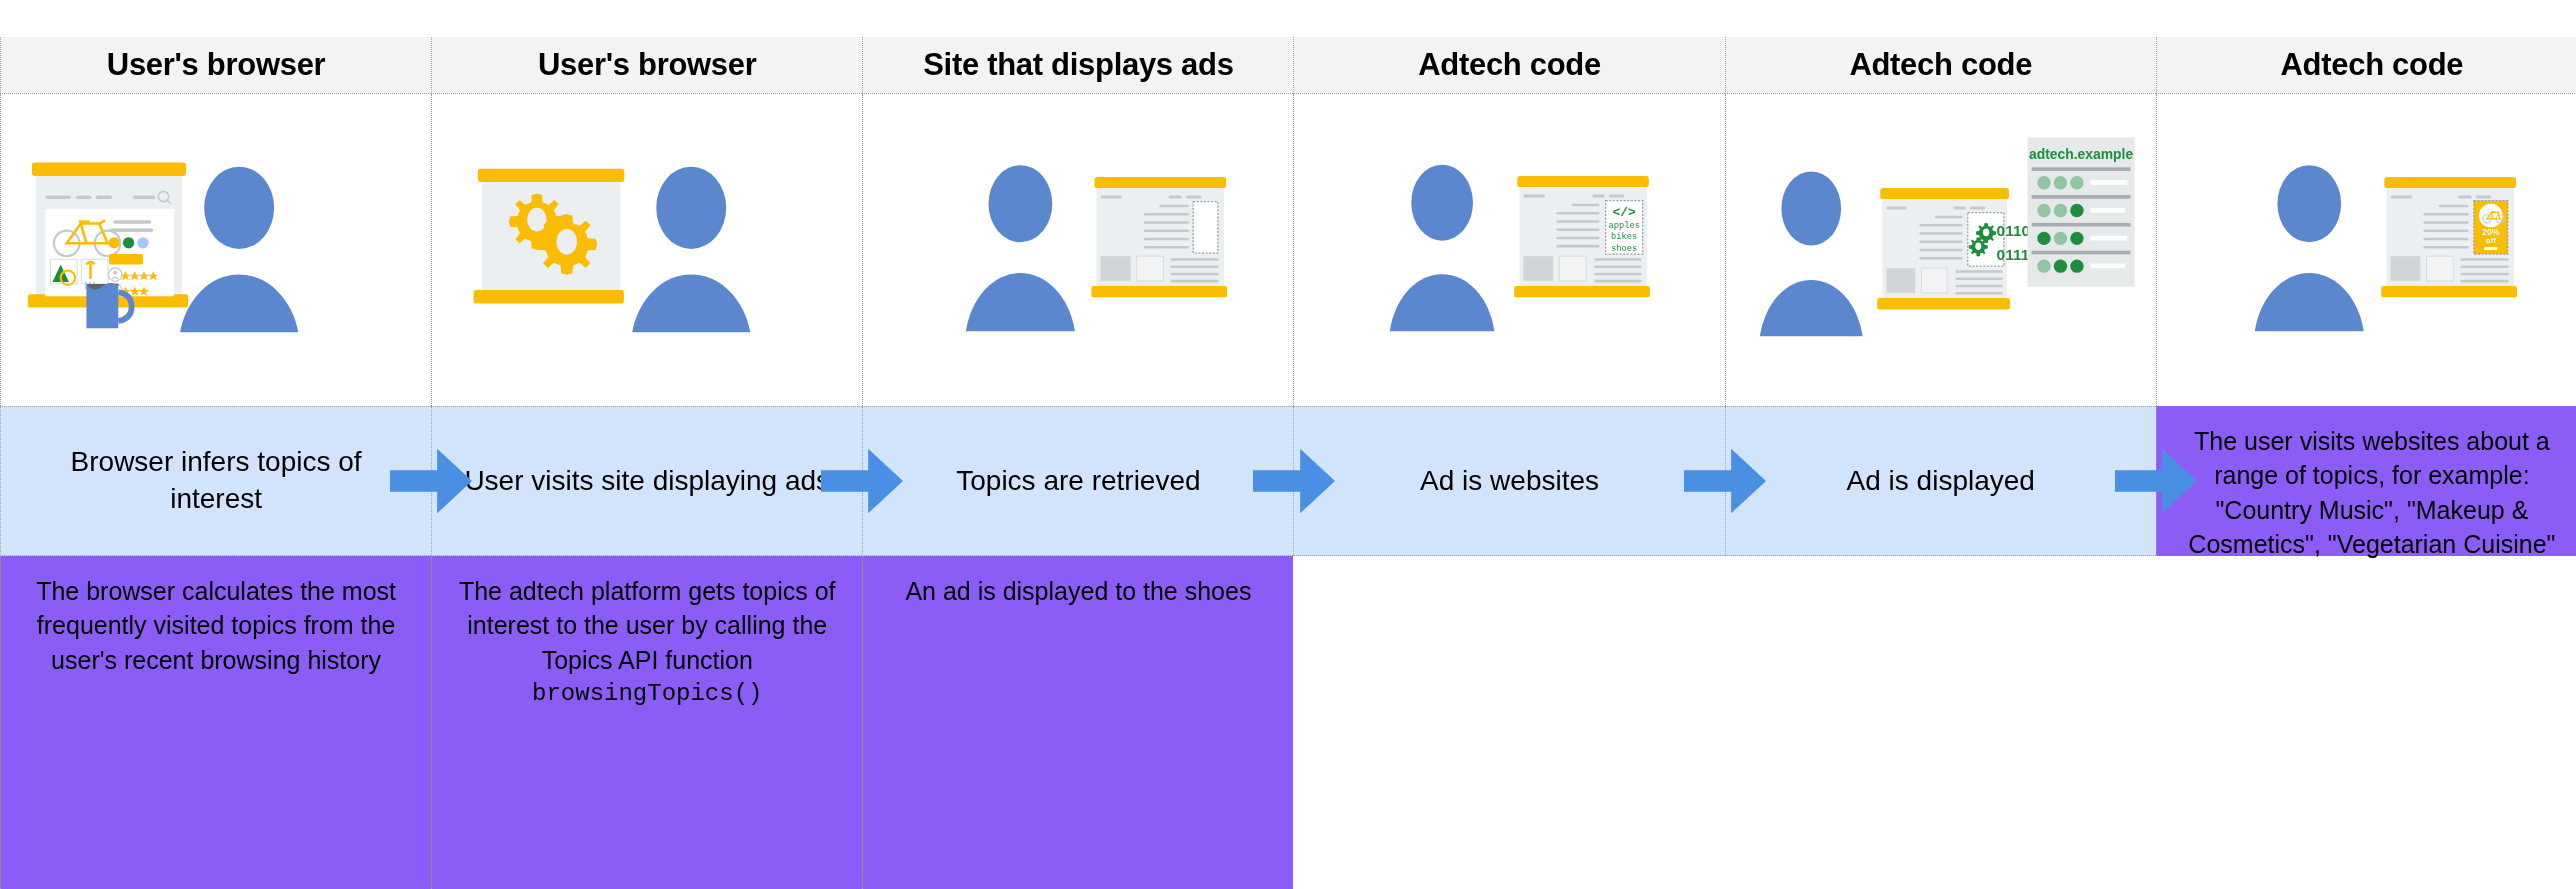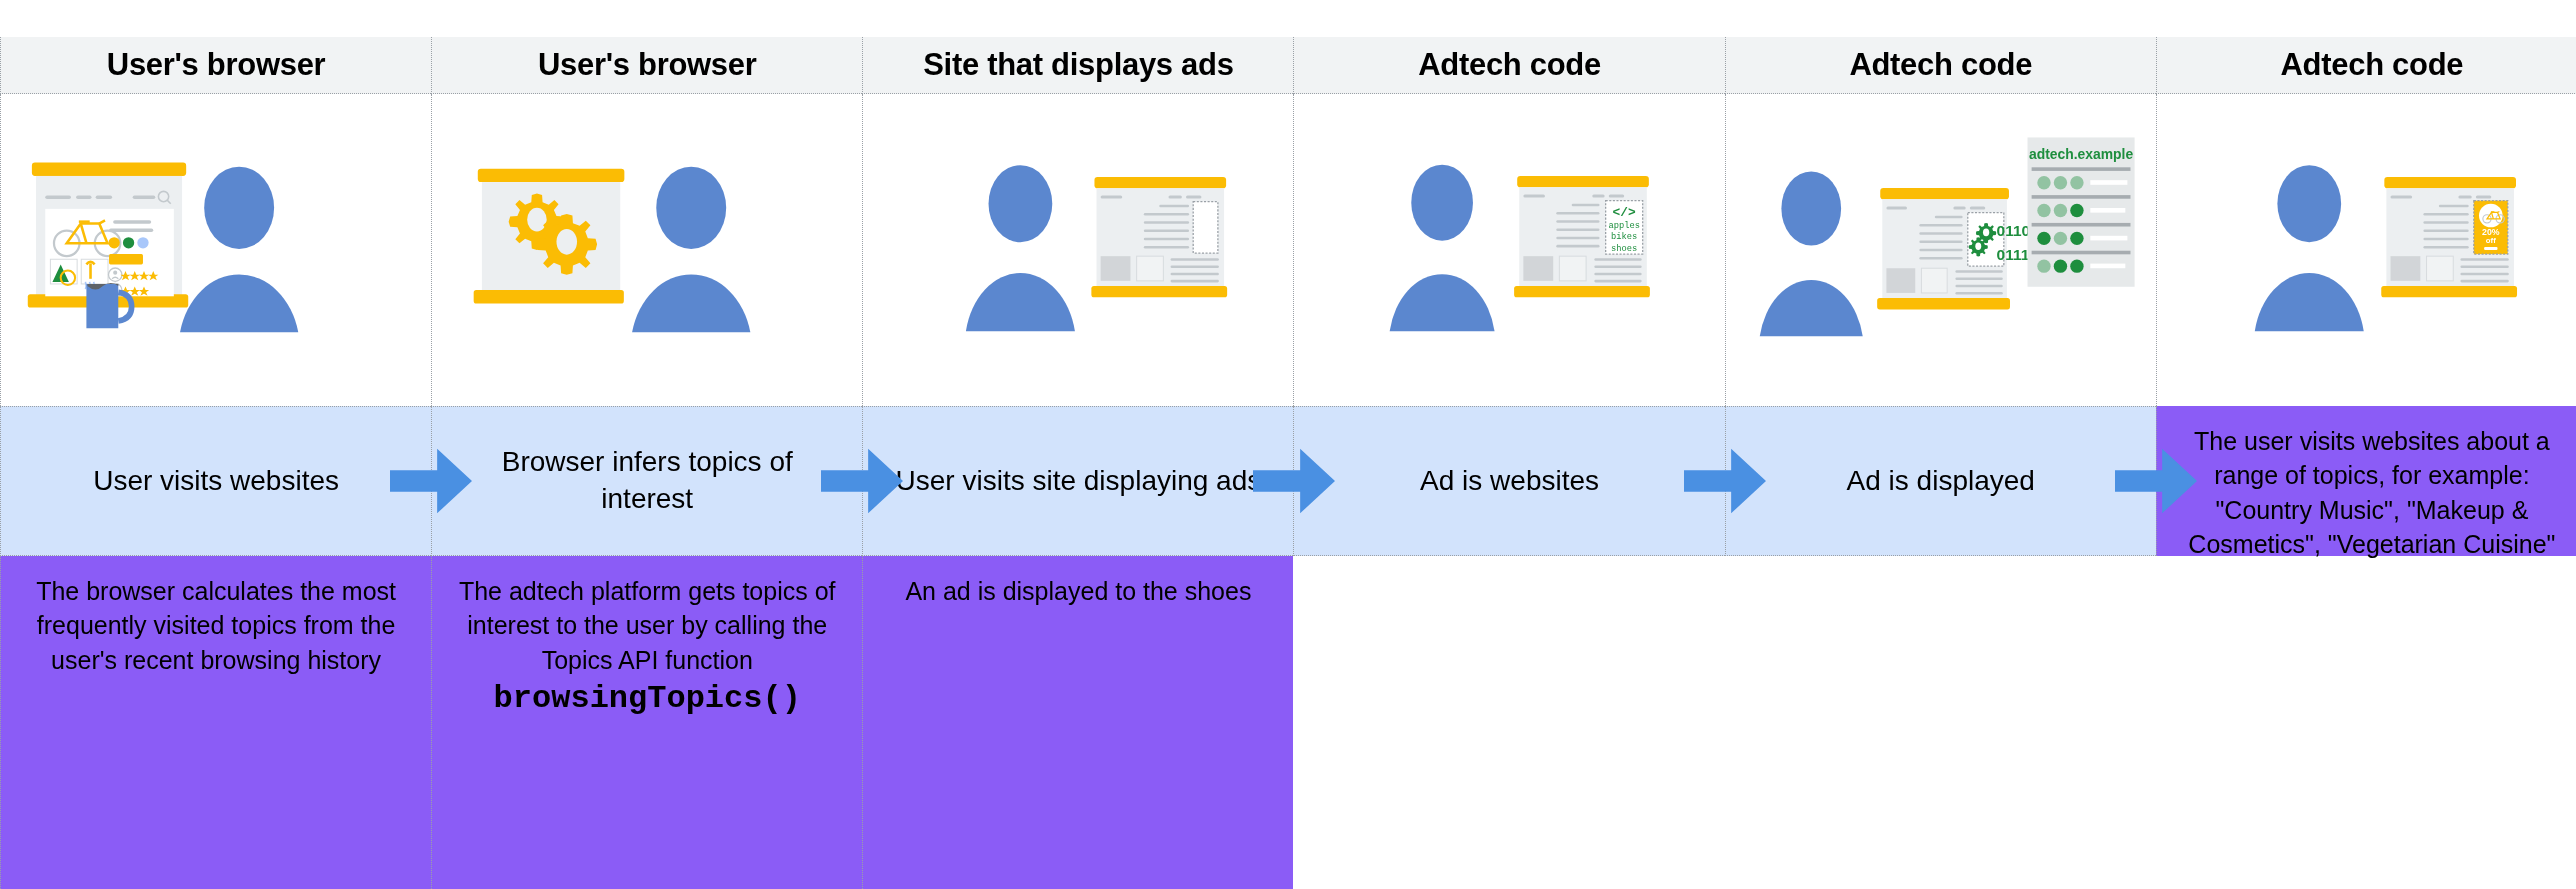--- a/index.html
+++ b/index.html
@@ -80,23 +80,22 @@
     align-items:flex-start;
     padding:17.5px 19.6px 15.5px;
     font-size:25px;
     line-height:1.38;
     text-align:center;
     justify-content:center;
   }
   .desc .txt{width:100%;}
   .mono{
     font-family:"Liberation Mono", monospace;
-    font-size:32px;
+    font-size:24px;
     letter-spacing:0px;
-    font-weight:bold;
   }
 </style>
 </head>
 <body>
 
 <div class="diagram">
 
   <div class="cell hdr first">
       <span>User's browser</span>
     </div>
@@ -377,28 +376,28 @@
       <rect x="486" y="222" width="52" height="48" fill="#f1f3f4" stroke="#d8dcdf" stroke-width="2"></rect>
       <g fill="#c3c9cd">
         <rect x="552" y="226" width="94" height="5" rx="2.5"></rect>
         <rect x="552" y="240" width="94" height="5" rx="2.5"></rect>
         <rect x="552" y="254" width="94" height="5" rx="2.5"></rect>
         <rect x="552" y="268" width="94" height="5" rx="2.5"></rect>
       </g>
     </svg>
   </div>
 
-  <div class="cell band first">
-      <span class="lbl">User visits websites</span>
-    </div>
   <div class="cell band">
       <span class="lbl">Browser infers topics of interest</span>
     </div>
   <div class="cell band">
       <span class="lbl">User visits site displaying ads</span>
+    </div>
+  <div class="cell band">
+      <span class="lbl">Topics are retrieved</span>
     </div>
   <div class="cell band">
       <span class="lbl">Ad is websites</span>
     </div>
   <div class="cell band">
       <span class="lbl">Ad is displayed</span>
     </div>
 
   <div class="cell desc first">
     <div class="txt"><span>The user visits websites about a range of topics, for example: "Country Music", "Makeup &amp; Cosmetics", "Vegetarian Cuisine"</span></div>

